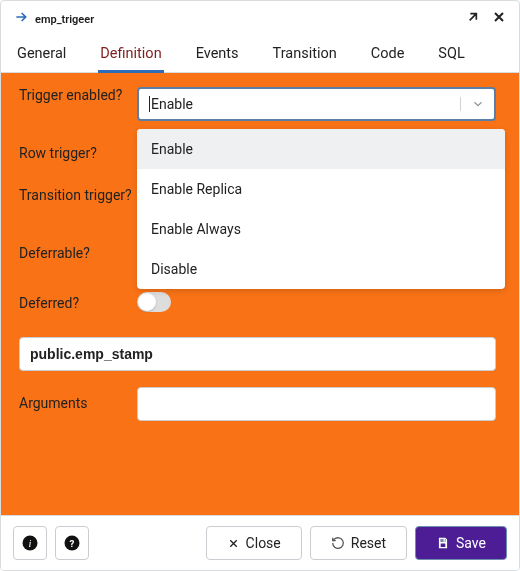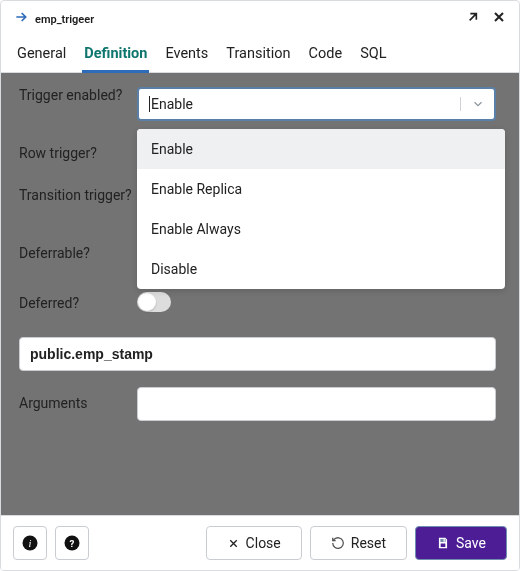--- a/index.html
+++ b/index.html
@@ -18,43 +18,43 @@
     padding:8px 12px 6px 12px;
   }
   .titlebar .title {
     font-weight:600; font-size:11px; color:#1b1b1b;
     margin-left:6px; flex:1;
   }
   .titlebar .win-icons { display:flex; gap:10px; align-items:center; }
   .arrow-icon { color:#2e6bb8; }
   .win-btn { cursor:pointer; }
   .tabs {
-    display:flex; gap:14px;
+    display:flex; gap:30px;
     padding:0 14px;
     border-bottom:1px solid #d9dcde;
     font-size:14.5px;
   }
   .tab {
     padding:10px 2px 10px 2px;
     color:#222;
     cursor:pointer;
     position:relative;
   }
   .tab.active {
-    color:#0f766e; font-weight:700;
+    color:#7f1d1d; font-weight:400;
   }
   .tab.active::after {
     content:""; position:absolute; left:0; right:0; bottom:-1px;
     height:3px; background:#2e6bb8;
   }
   .form-area {
     position:relative;
     padding:14px 23px 0 18px;
     flex:1;
-    background:#737373;
+    background:#f97316;
     overflow:hidden;
   }
   .row {
     display:flex; align-items:center;
     margin-bottom:16px;
     min-height:34px;
   }
   .row .lbl {
     width:118px; flex:0 0 118px;
     font-size:14px; color:#222;

